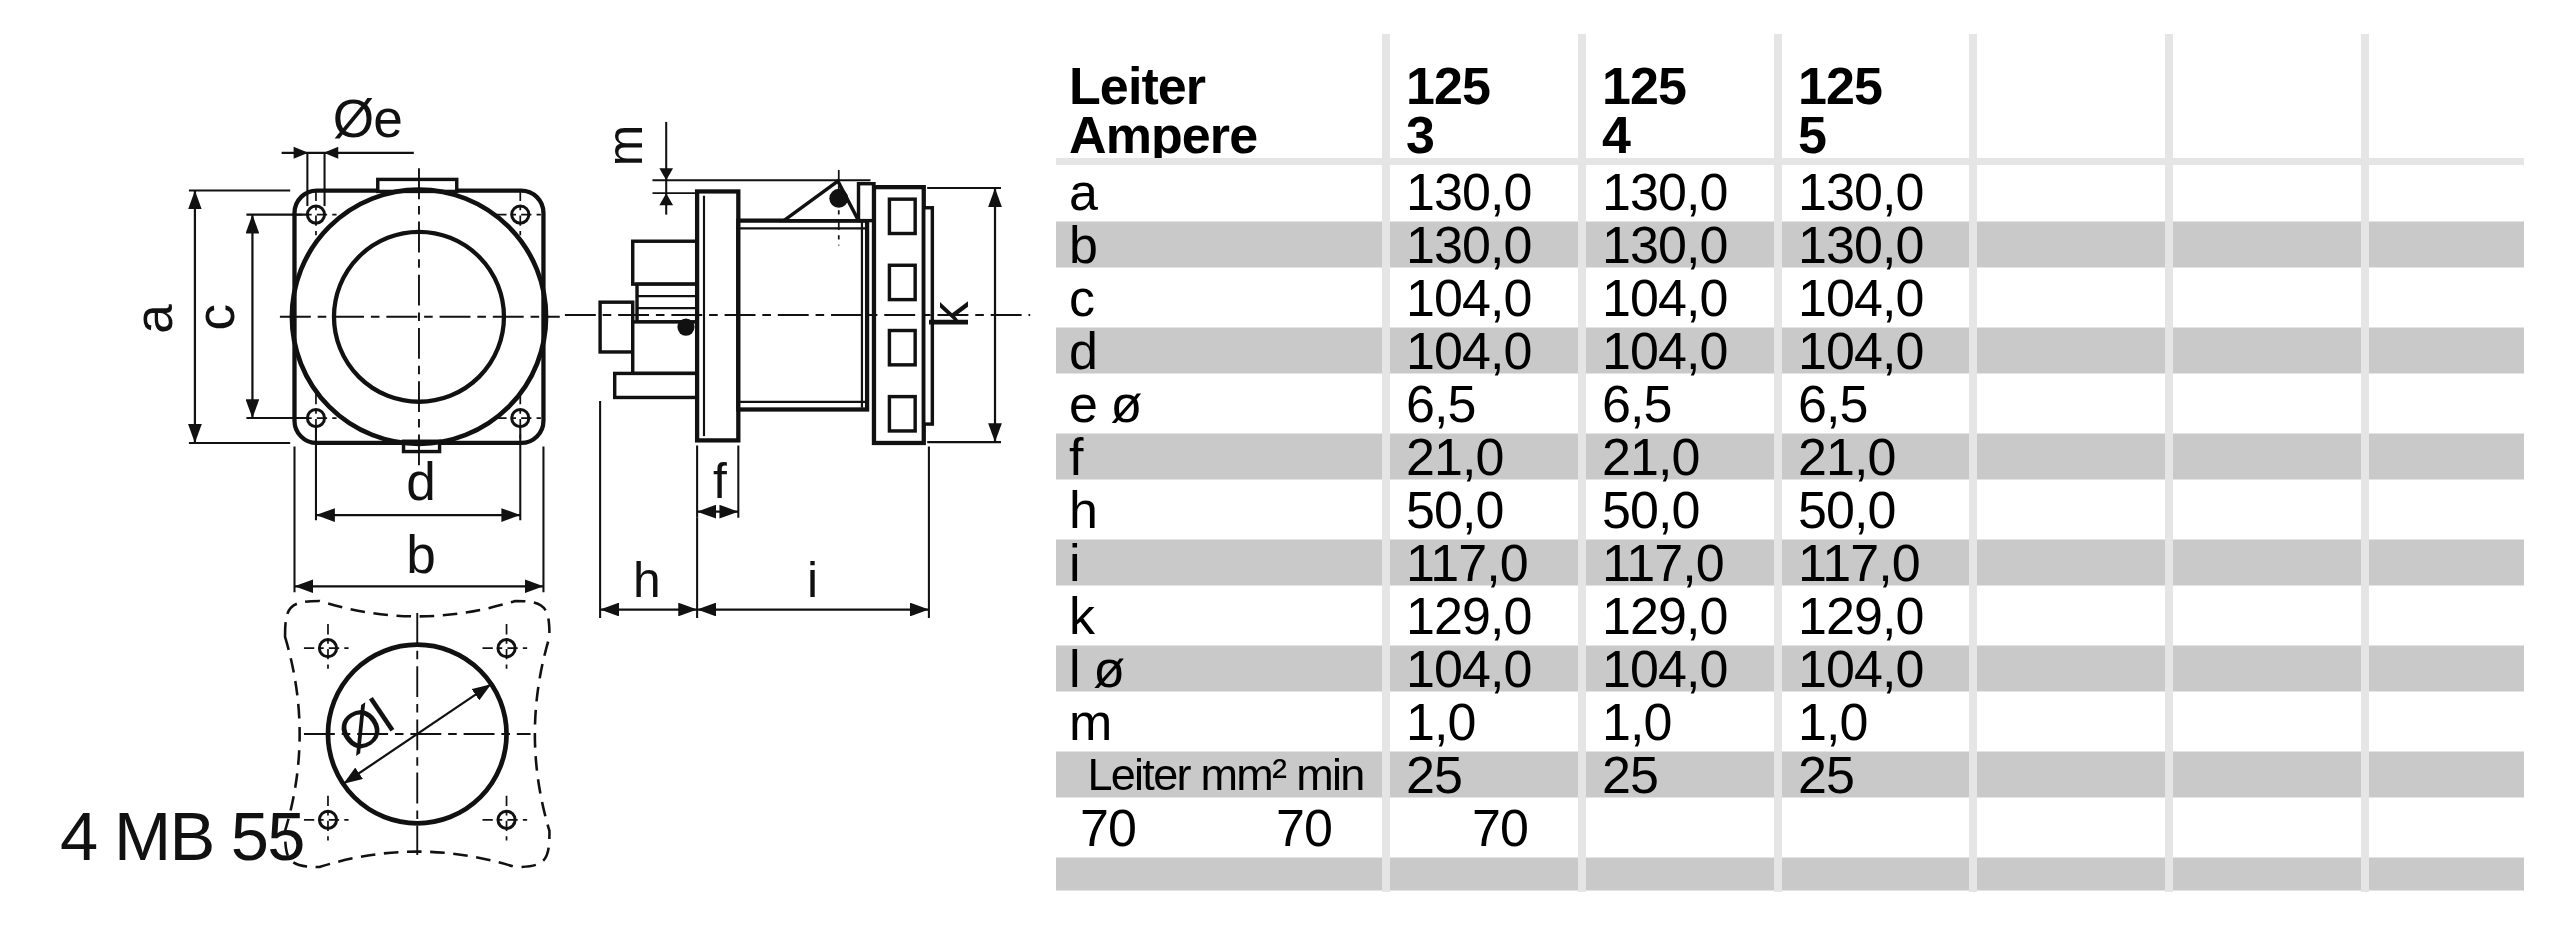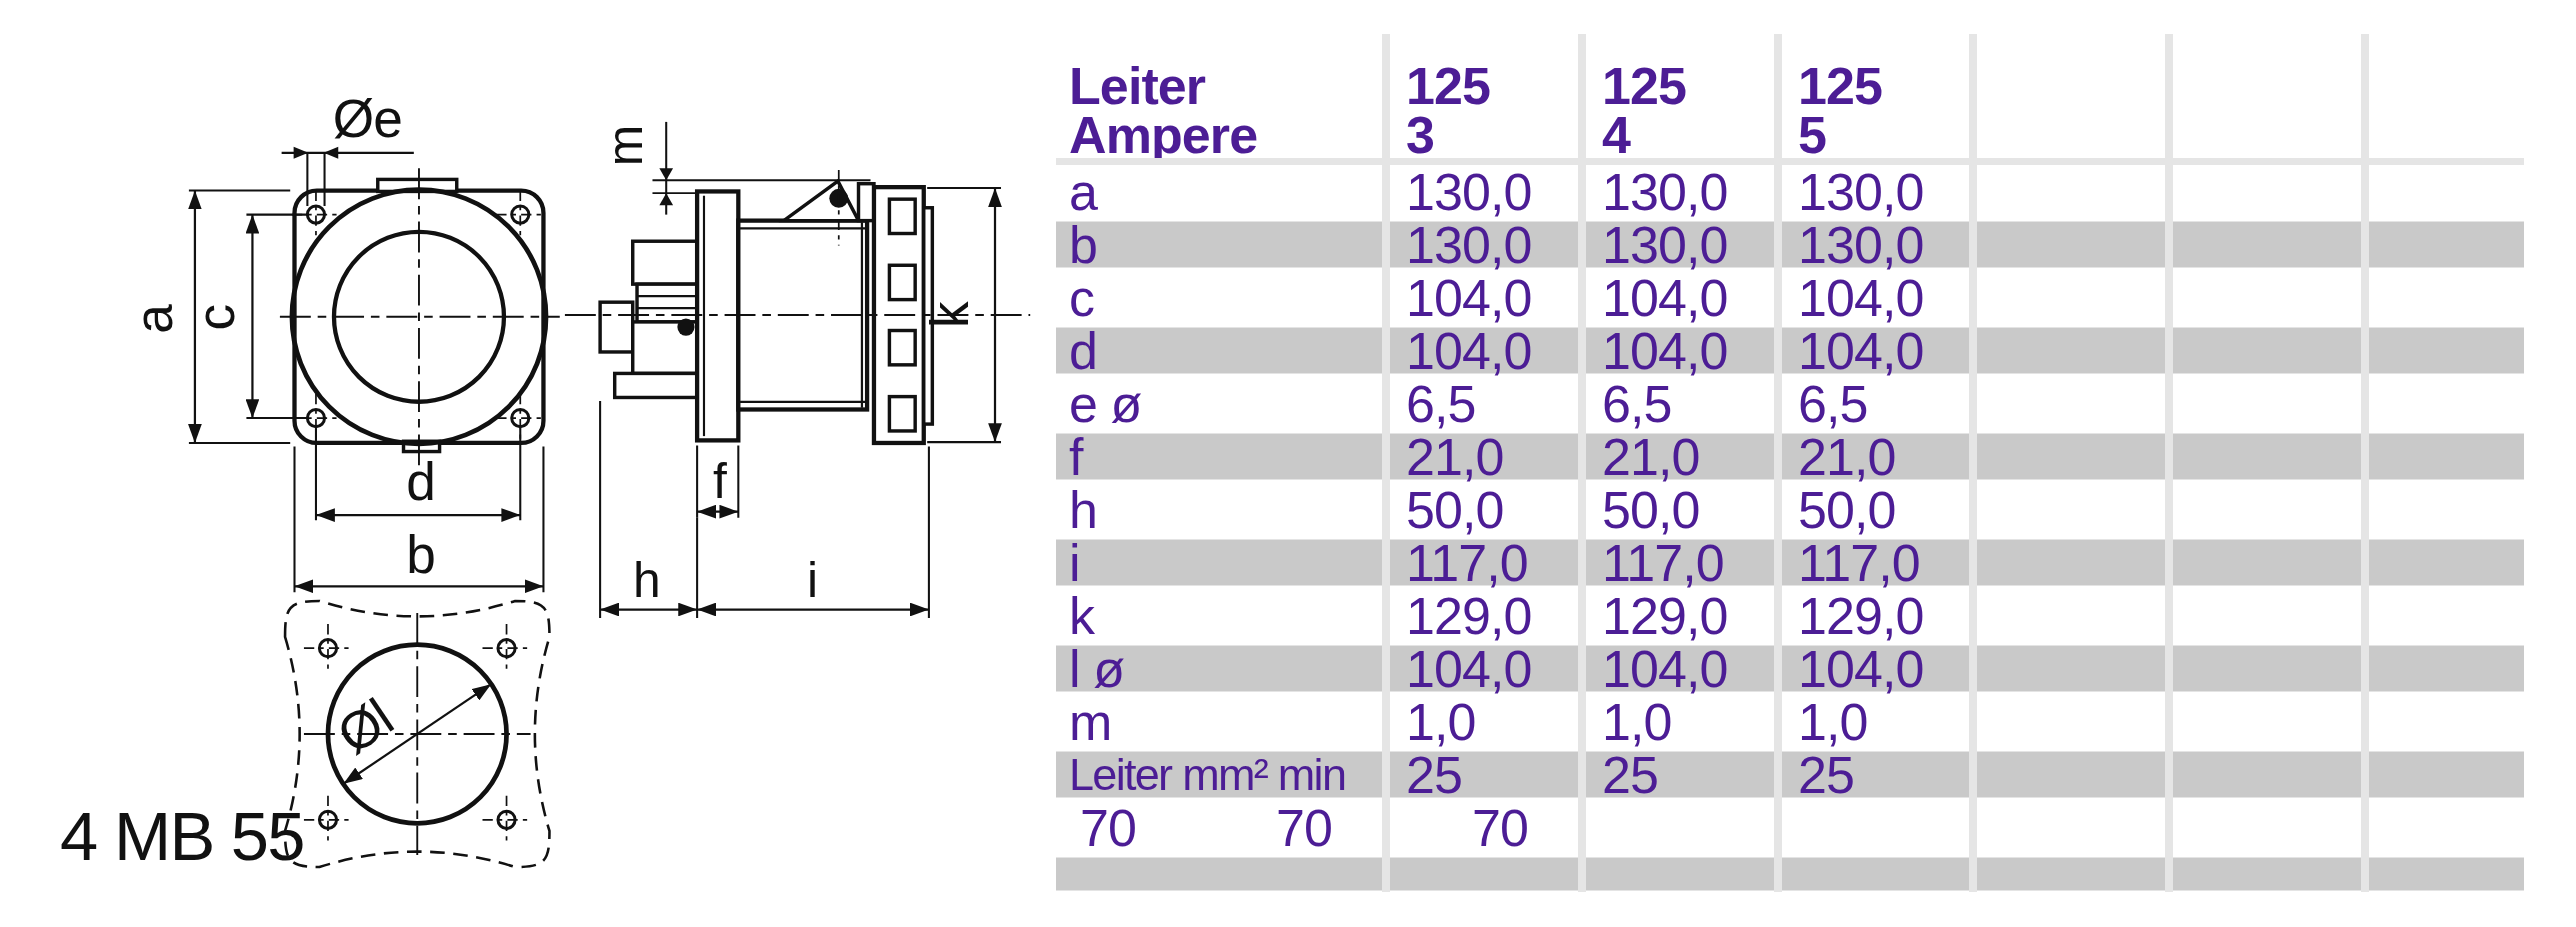--- a/index.html
+++ b/index.html
@@ -1,17 +1,17 @@
 <!DOCTYPE html>
 <html style="font-size:13.7px"><head>
 <meta charset="utf-8">
 <style>
   html,body{margin:0;padding:0;background:#fff;}
   #root{position:relative;width:2576px;height:928px;background:#fff;overflow:hidden;
-        font-family:"Liberation Sans","DejaVu Sans",sans-serif;color:#4c1d95;}
+        font-family:"Liberation Sans","DejaVu Sans",sans-serif;color:#000000;}
 
   
   #drawing{position:absolute;left:0;top:0;width:1056px;height:928px;}
   .ln{stroke:#111;fill:none;}
   .fw{fill:#fff;stroke:#111;}
   .dim{stroke:#111;stroke-width:2.6;fill:none;}
   .ext{stroke:#111;stroke-width:2.4;fill:none;}
   .cl{stroke:#111;stroke-width:2.2;fill:none;stroke-dasharray:36 8 10 8;}
   .hx{stroke:#111;stroke-width:2;fill:none;stroke-dasharray:12 6 5 6;}
   .dsh{stroke:#111;stroke-width:3;fill:none;stroke-dasharray:17 10;}
@@ -29,21 +29,21 @@
   .hdr .hl{line-height:49px;}
   .hdr .c{padding-top:27.5px;}
   #rows{position:absolute;left:0;top:131px;width:1468px;}
   .row{display:flex;align-items:center;height:53px;}
   .row.g{background:#c9c9c9;box-shadow:inset 0 3.4px 0 #fff,inset 0 -3.4px 0 #fff;}
   .row.last{height:40px;}
   .c{box-sizing:border-box;flex:0 0 auto;white-space:nowrap;overflow:visible;}
   .c0{width:326px;padding-left:13px;}
   .cn{width:196px;padding-left:24px;}
   .c6{width:163px;padding-left:24px;}
-  .sm{font-size:45px;letter-spacing:-1.7px;}
+  .sm{font-size:45px;letter-spacing:-1.7px;text-align:center;}
 </style>
 </head>
 <body>
 
 <div id="root">
 
   <svg id="drawing" viewBox="0 0 1230 1081" xmlns="http://www.w3.org/2000/svg">
     <defs>
       <marker id="arr" markerUnits="userSpaceOnUse" markerWidth="24" markerHeight="16" refX="22" refY="8" orient="auto-start-reverse">
         <path d="M0 0 L22 8 L0 16 z" fill="#111"></path>

